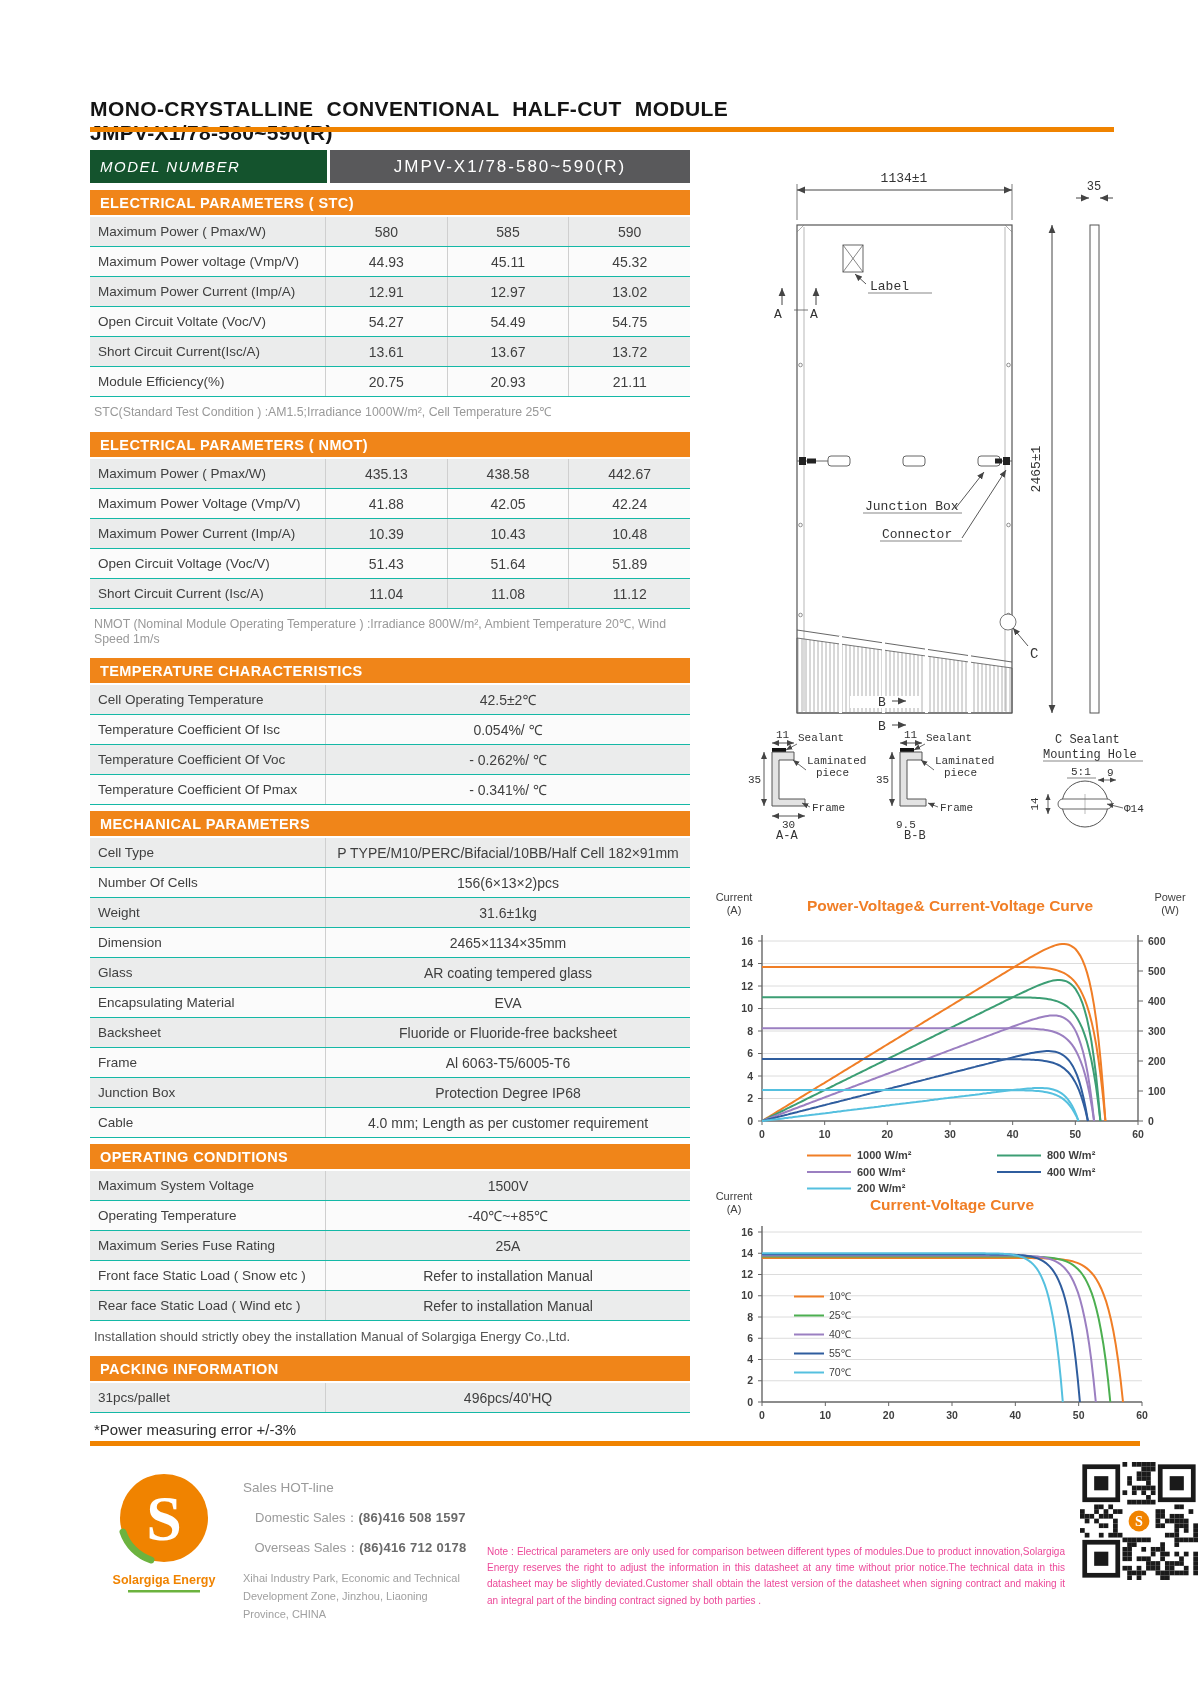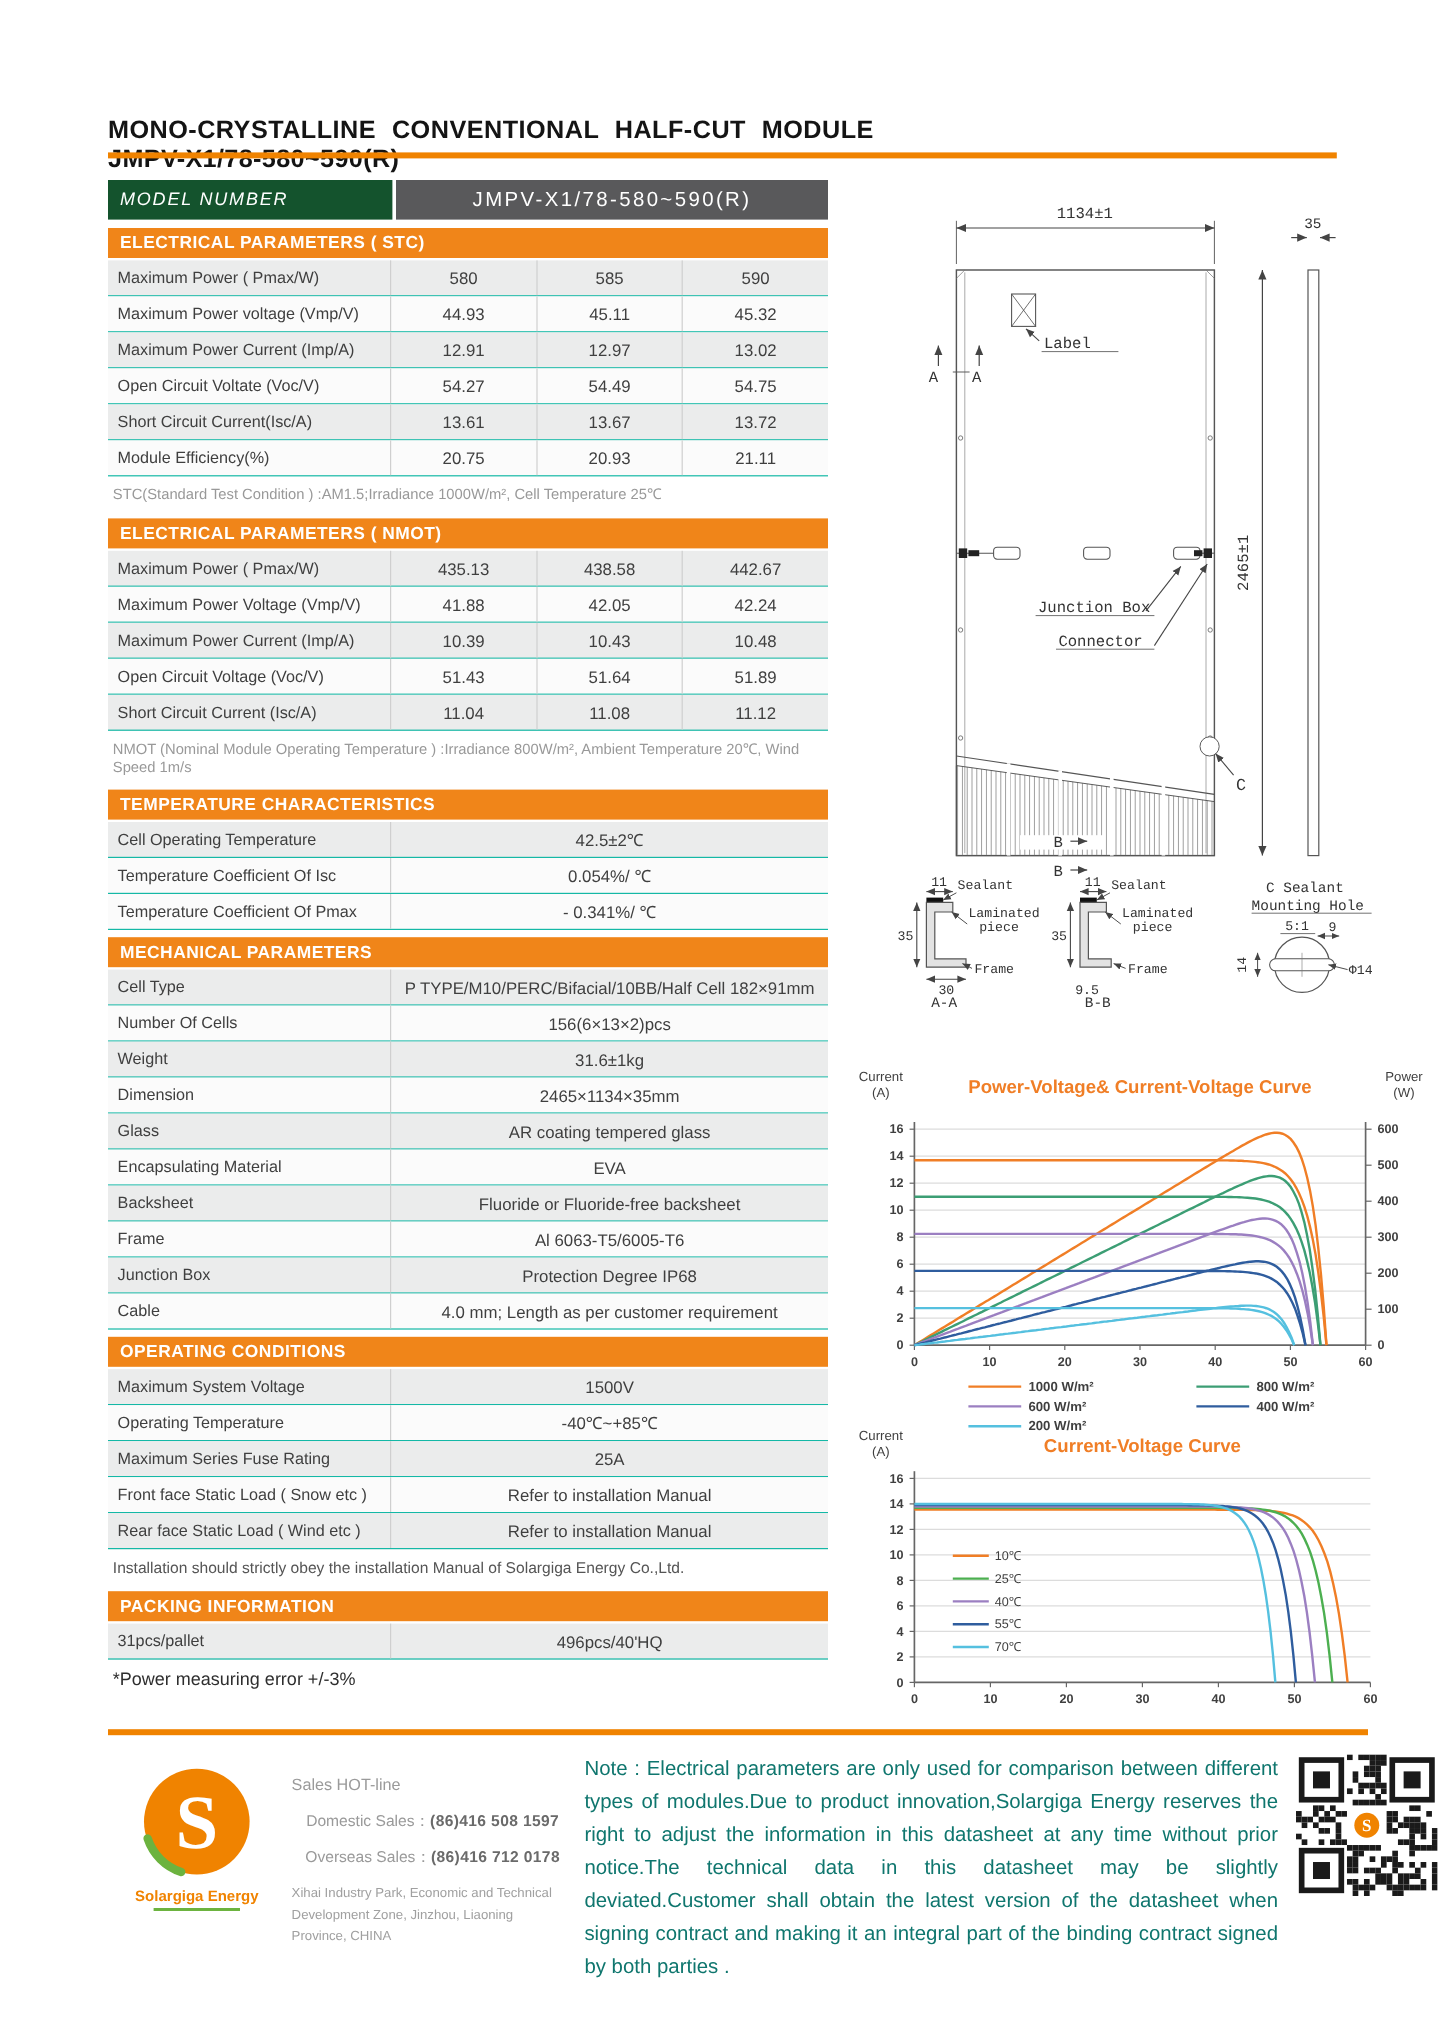--- a/index.html
+++ b/index.html
@@ -36,21 +36,21 @@
   .chart1-wrap{position:absolute;left:700px;top:885px;width:500px;height:320px;}
   .chart2-wrap{position:absolute;left:700px;top:1190px;width:500px;height:250px;}
   .cad{font-family:"Liberation Mono",monospace;fill:#333;}
   
   .logo-wrap{position:absolute;left:106px;top:1470px;width:120px;height:130px;}
   .contact{position:absolute;left:243px;top:1480px;width:235px;}
   .contact .hotline{font-size:13.5px;color:#9a9a9a;margin-bottom:14px;}
   .contact .sales{font-size:13px;color:#9a9a9a;margin-bottom:12px;text-align:center;}
   .contact .sales b{color:#6a6a6a;font-weight:bold;letter-spacing:.3px;}
   .contact .addr{font-size:11px;color:#a0a0a0;line-height:1.65;}
-  .note-block{position:absolute;left:487px;top:1460px;width:578px;font-size:17px;color:#0f766e;
+  .note-block{position:absolute;left:487px;top:1544px;width:578px;font-size:10px;color:#ec4899;
               text-align:justify;line-height:1.62;}
   .qr-wrap{position:absolute;left:1080px;top:1462px;width:118px;height:118px;}
 </style>
 </head>
 <body>
 
 <div class="page">
 
   <div class="title-row">
     <span class="title-left">MONO-CRYSTALLINE CONVENTIONAL HALF-CUT MODULE</span>
@@ -140,20 +140,24 @@
         </div>
         <div class="spec-section">
           <div class="section-header">TEMPERATURE CHARACTERISTICS</div>
           <div class="spec-row odd">
             <div class="cell-label">Cell Operating Temperature</div>
             <div class="cell-value">42.5±2℃</div>
           </div>
           <div class="spec-row even">
             <div class="cell-label">Temperature Coefficient Of Isc</div>
             <div class="cell-value">0.054%/ ℃</div>
+          </div>
+          <div class="spec-row odd">
+            <div class="cell-label">Temperature Coefficient Of Voc</div>
+            <div class="cell-value">- 0.262%/ ℃</div>
           </div>
           <div class="spec-row even">
             <div class="cell-label">Temperature Coefficient Of Pmax</div>
             <div class="cell-value">- 0.341%/ ℃</div>
           </div>
         </div>
         <div class="spec-section">
           <div class="section-header">MECHANICAL PARAMETERS</div>
           <div class="spec-row odd">
             <div class="cell-label">Cell Type</div>

